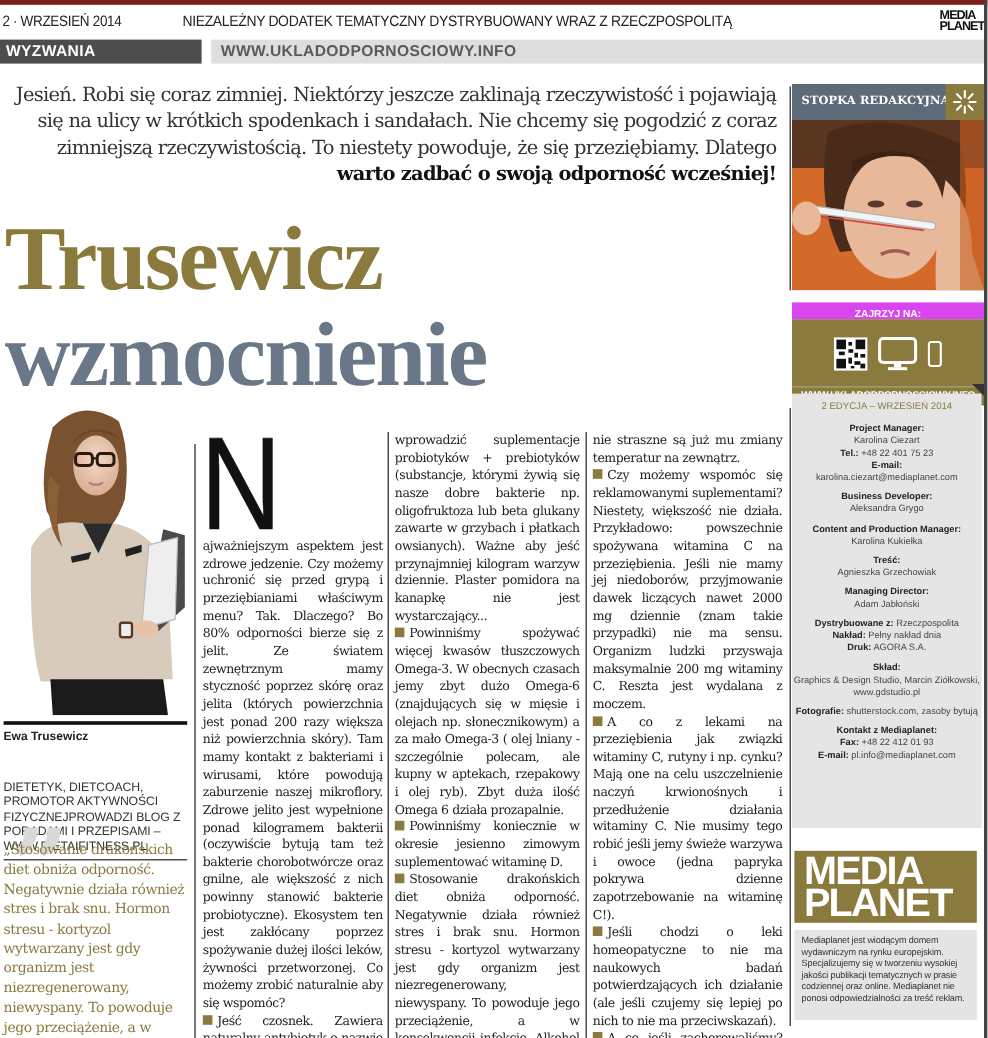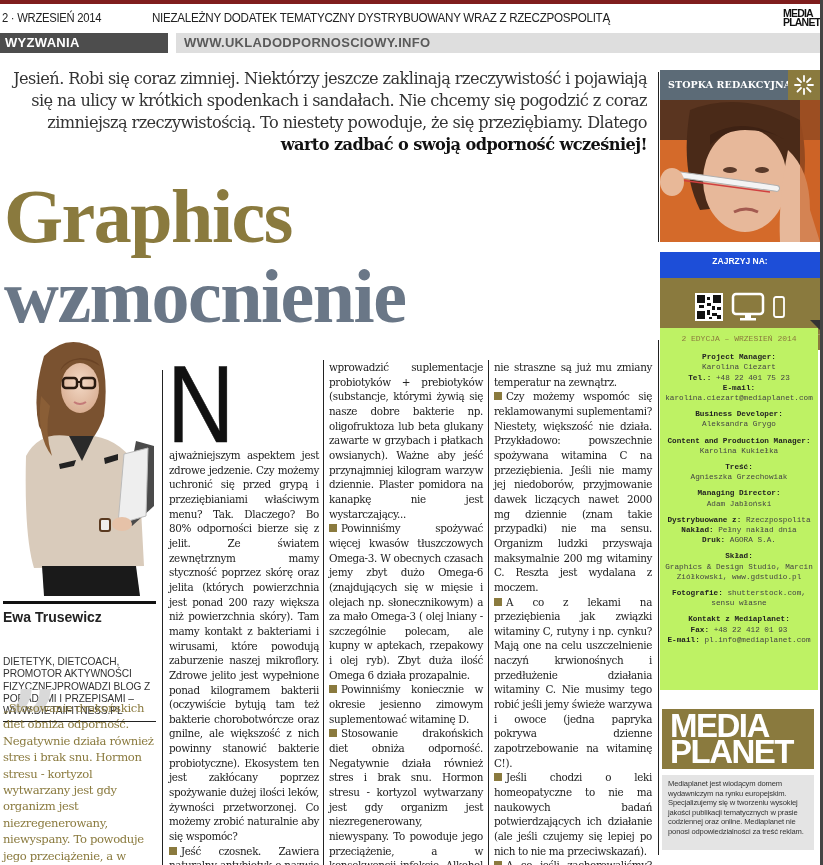--- a/index.html
+++ b/index.html
@@ -23,21 +23,21 @@
 
   
   .headline { position: absolute; left: 4px; top: 176px; font-family: "Liberation Serif", serif; font-size: 76px; line-height: 80px; letter-spacing: -1.5px; }
   .headline .l1 { color: #8a7a3e; display: block; }
   .headline .l2 { color: #6a7787; display: block; }
 
   
   .author-photo { position: absolute; left: 14px; top: 336px; width: 145px; height: 260px; }
 
   .author-box { position: absolute; left: 3px; top: 601px; width: 153px; border-top: 3px solid #111; padding-top: 5px; }
-  .author-box .name { font-family: "Liberation Sans", sans-serif; font-weight: 700; font-size: 14px; color: #222; }
+  .author-box .name { font-family: "Liberation Sans", sans-serif; font-weight: 700; font-size: 10px; color: #222; }
   .author-box .role { font-family: "Liberation Sans", sans-serif; font-size: 10.2px; line-height: 12.3px; color: #333; text-transform: uppercase; letter-spacing: -0.1px; margin-top: 31px; }
   .author-box .rule { margin-top: 4px; border-top: 1px solid #222; }
 
   .quote { position: absolute; left: 3px; top: 690px; width: 155px; }
   .quote .marks { position: absolute; left: 6px; top: -8px; font-family: "DejaVu Serif", serif; font-size: 84px; line-height: 80px; color: #d9d9d9; font-weight: 700; }
   .quote .text { position: relative; font-family: "DejaVu Serif", serif; font-size: 11.6px; line-height: 16.4px; color: #8a7a3e; letter-spacing: -0.35px; padding-top: 10px; }
 
   
   .vrule { position: absolute; width: 1px; background: #222; }
   .col { position: absolute; font-family: "DejaVu Serif", serif; font-size: 10.4px; line-height: 14.65px; color: #222; text-align: justify; letter-spacing: -0.35px; hyphens: manual; }
@@ -46,25 +46,25 @@
   .dropcap { float: left; font-family: "Liberation Sans", sans-serif; font-weight: 300; font-size: 110px; line-height: 84px; height: 86px; color: #111; margin: 0 6px 0 -2px; transform: scaleX(0.85); transform-origin: left; -webkit-text-stroke: 0.5px #111; }
 
   
   .sidebar { position: absolute; left: 660px; top: 70px; width: 160px; }
   .stopka { position: relative; height: 30px; background: #5c6b77; }
   .stopka .label { position: absolute; left: 8px; top: 9px; font-family: "DejaVu Serif", serif; font-weight: 700; font-size: 9.5px; color: #fff; letter-spacing: 0.1px; }
   .stopka .star { position: absolute; right: 0; top: 0; width: 32px; height: 30px; background: #8a7a3e; display: flex; align-items: center; justify-content: center; }
   .sidebar .photo { height: 142px; width: 160px; }
 
   .zajrzyj { margin-top: 6px; }
-  .zajrzyj .head { height: 26px; background: #1d4ed8; color: #fff; font-family: "Liberation Sans", sans-serif; font-weight: 700; font-size: 8.5px; text-align: center; line-height: 18px; }
+  .zajrzyj .head { height: 14px; background: #d946ef; color: #fff; font-family: "Liberation Sans", sans-serif; font-weight: 700; font-size: 8.5px; text-align: center; line-height: 18px; }
   .zajrzyj .body { height: 56px; background: #8a7a3e; display: flex; align-items: center; justify-content: center; gap: 8px; padding-top: 2px; }
   .zajrzyj .urlbar { height: 16px; background: #8a7a3e; color: #fff; font-family: "Liberation Sans", sans-serif; font-weight: 700; font-size: 8.2px; text-align: center; line-height: 14px; letter-spacing: -0.2px; border-top: 1px solid #a69a66; }
 
-  .masthead { position: absolute; left: 660px; top: 328px; width: 158px; height: 362px; background: #bef264; padding-top: 6px; text-align: center; font-family: Liberation Mono, monospace; font-size: 7.7px; line-height: 10.2px; color: #444; }
+  .masthead { position: absolute; left: 660px; top: 328px; width: 158px; height: 362px; background: #e5e5e5; padding-top: 6px; text-align: center; font-family: Liberation Sans, sans-serif; font-size: 7.7px; line-height: 10.2px; color: #444; }
   .masthead .corner { position: absolute; right: -2px; top: -8px; width: 0; height: 0; border-left: 10px solid transparent; border-top: 10px solid #333; transform: rotate(0deg); }
   .masthead .edition { color: #8a7a3e; font-size: 8px; margin-bottom: 8px; }
   .masthead .grp { margin-bottom: 6px; }
   .masthead b { color: #222; font-weight: 700; }
   .masthead .lbl { color: #222; font-weight: 700; display: block; }
 
   .mp-logo { position: absolute; left: 662px; top: 709px; width: 152px; height: 60px; background: #8a7a3e; padding: 4px 8px; }
   .mp-logo .w { font-family: "Liberation Sans", sans-serif; font-weight: 900; color: #fff; font-size: 33px; line-height: 26px; letter-spacing: -1.5px; }
   .mp-desc { position: absolute; left: 662px; top: 775px; width: 152px; height: 75px; background: #e4e4e4; padding: 4px 6px; font-family: "Liberation Sans", sans-serif; font-size: 7.6px; line-height: 9.6px; color: #333; letter-spacing: -0.15px; }
   .left-rule-side { position: absolute; left: 658px; width: 1px; background: #222; }
@@ -82,21 +82,21 @@
 </div>
 <div class="secbar">
   <div class="section">WYZWANIA</div>
   <div class="url">WWW.UKLADODPORNOSCIOWY.INFO</div>
 </div>
 <div class="right-edge"></div>
 
 <p class="lead"><span>Jesień. Robi się coraz zimniej. Niektórzy jeszcze zaklinają rzeczywistość i pojawiają się na ulicy w krótkich spodenkach i sandałach. Nie chcemy się pogodzić z coraz zimniejszą rzeczywistością. To niestety powoduje, że się przeziębiamy. Dlatego </span><b>warto zadbać o swoją odporność wcześniej!</b></p>
 
 <h1 class="headline">
-  <span class="l1">Graphics</span>
+  <span class="l1">Trusewicz</span>
   <span class="l2">wzmocnienie</span>
 </h1>
 
 <svg class="author-photo" viewBox="0 0 145 260">
   <defs>
     <radialGradient id="fg" cx="50%" cy="40%" r="60%">
         <stop offset="0" stop-color="#f3d9c6"></stop>
         <stop offset="1" stop-color="#d9ae92"></stop>
       </radialGradient>
   </defs>
@@ -262,21 +262,21 @@
   <div class="grp">
     <b>Dystrybuowane z:</b> <span>Rzeczpospolita</span><br>
     <b>Nakład:</b> <span>Pełny nakład dnia</span><br>
     <b>Druk:</b> <span>AGORA S.A.</span>
   </div>
   <div class="grp">
     <span class="lbl">Skład:</span>
     <span>Graphics &amp; Design Studio, Marcin Ziółkowski, www.gdstudio.pl</span>
   </div>
   <div class="grp">
-    <b>Fotografie:</b> <span>shutterstock.com, sensu własne</span>
+    <b>Fotografie:</b> <span>shutterstock.com, zasoby bytują</span>
   </div>
   <div class="grp">
     <span class="lbl">Kontakt z Mediaplanet:</span>
     <b>Fax:</b> <span>+48 22 412 01 93</span><br>
     <b>E-mail:</b> <span>pl.info@mediaplanet.com</span>
   </div>
 </div>
 
 <div class="mp-logo">
   <div class="w">MEDIA</div>

